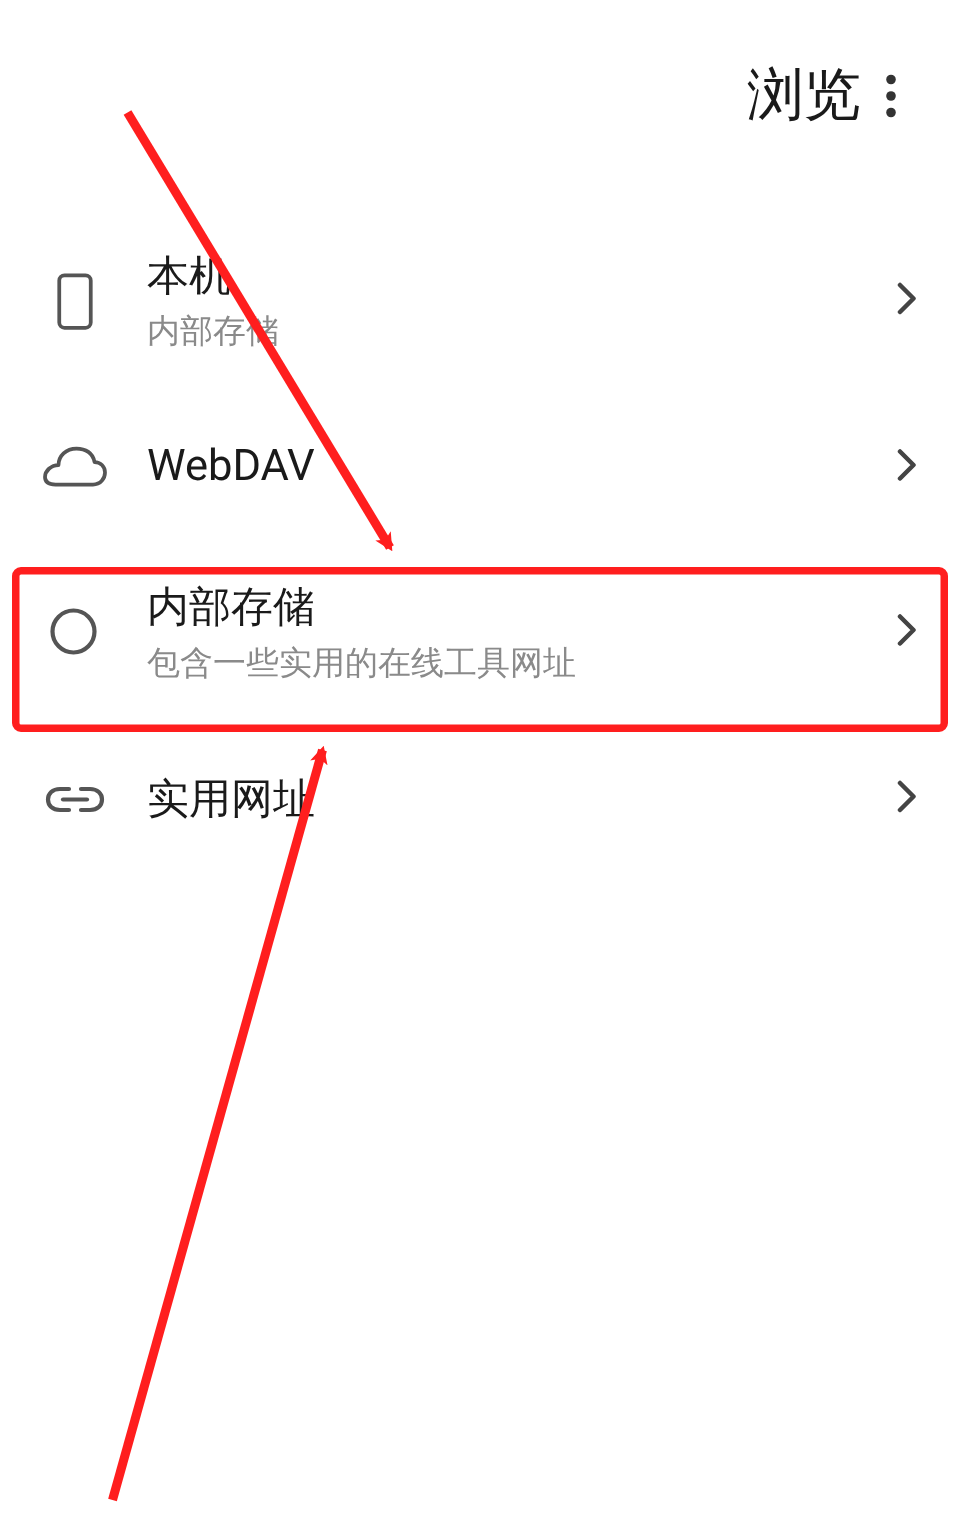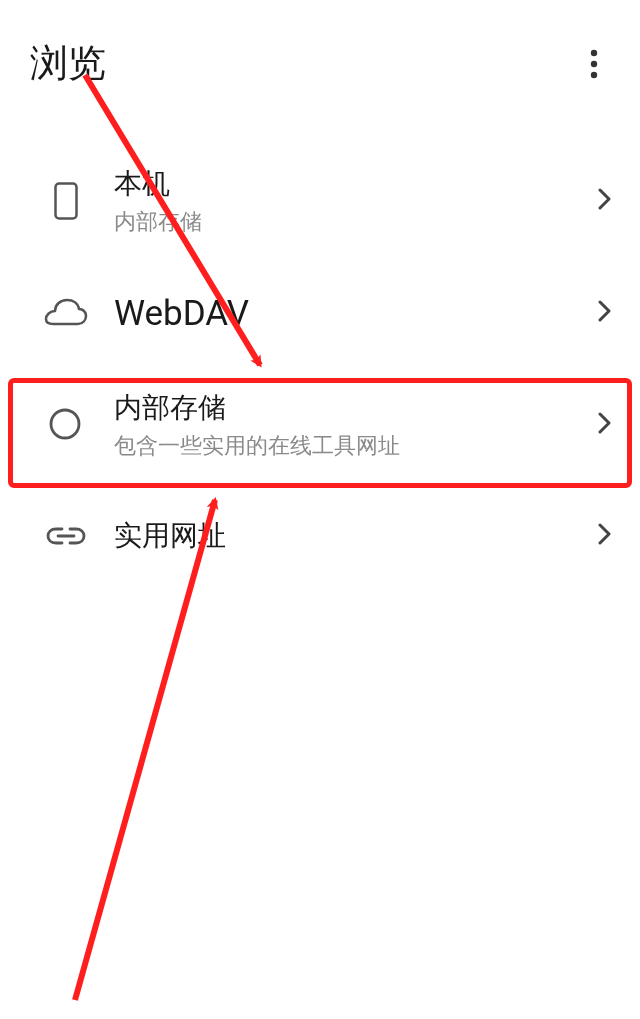--- a/index.html
+++ b/index.html
@@ -12,21 +12,21 @@
       height: 1019px;
       background: #ffffff;
       font-family: -apple-system, BlinkMacSystemFont, "Segoe UI", Roboto, "Helvetica Neue", Arial, "PingFang SC", "Microsoft YaHei", sans-serif;
       color: #1a1a1a;
       position: relative;
       overflow: hidden;
     }
     .header {
       display: flex;
       align-items: center;
-      justify-content: space-between;
+      justify-content: flex-end;
       padding: 38px 26px 20px 30px;
     }
     .title {
       font-size: 38px;
       font-weight: 500;
       color: #1a1a1a;
     }
     .more-btn {
       width: 40px;
       height: 40px;
@@ -37,21 +37,20 @@
     }
     .list {
       padding-top: 30px;
     }
     .list-item {
       display: flex;
       align-items: center;
       padding: 26px 28px 26px 28px;
       cursor: pointer;
       position: relative;
-      margin-left: 16px;
     }
     .item-icon {
       width: 44px;
       height: 44px;
       display: flex;
       align-items: center;
       justify-content: center;
       flex-shrink: 0;
       color: #555;
     }
@@ -90,21 +89,21 @@
     .arrow-annotation {
       position: absolute;
       left: 0;
       top: 0;
       width: 640px;
       height: 1019px;
       pointer-events: none;
       z-index: 9;
     }
     .webdav-title {
-      font-size: 35px;
+      font-size: 29px;
     }
   </style>
 </head>
 <body>
 
 <div class="header">
   <div class="title">浏览</div>
   <div class="more-btn">
     <svg width="8" height="30" viewBox="0 0 8 30">
       <circle cx="4" cy="4" r="3.2" fill="#333"></circle>

